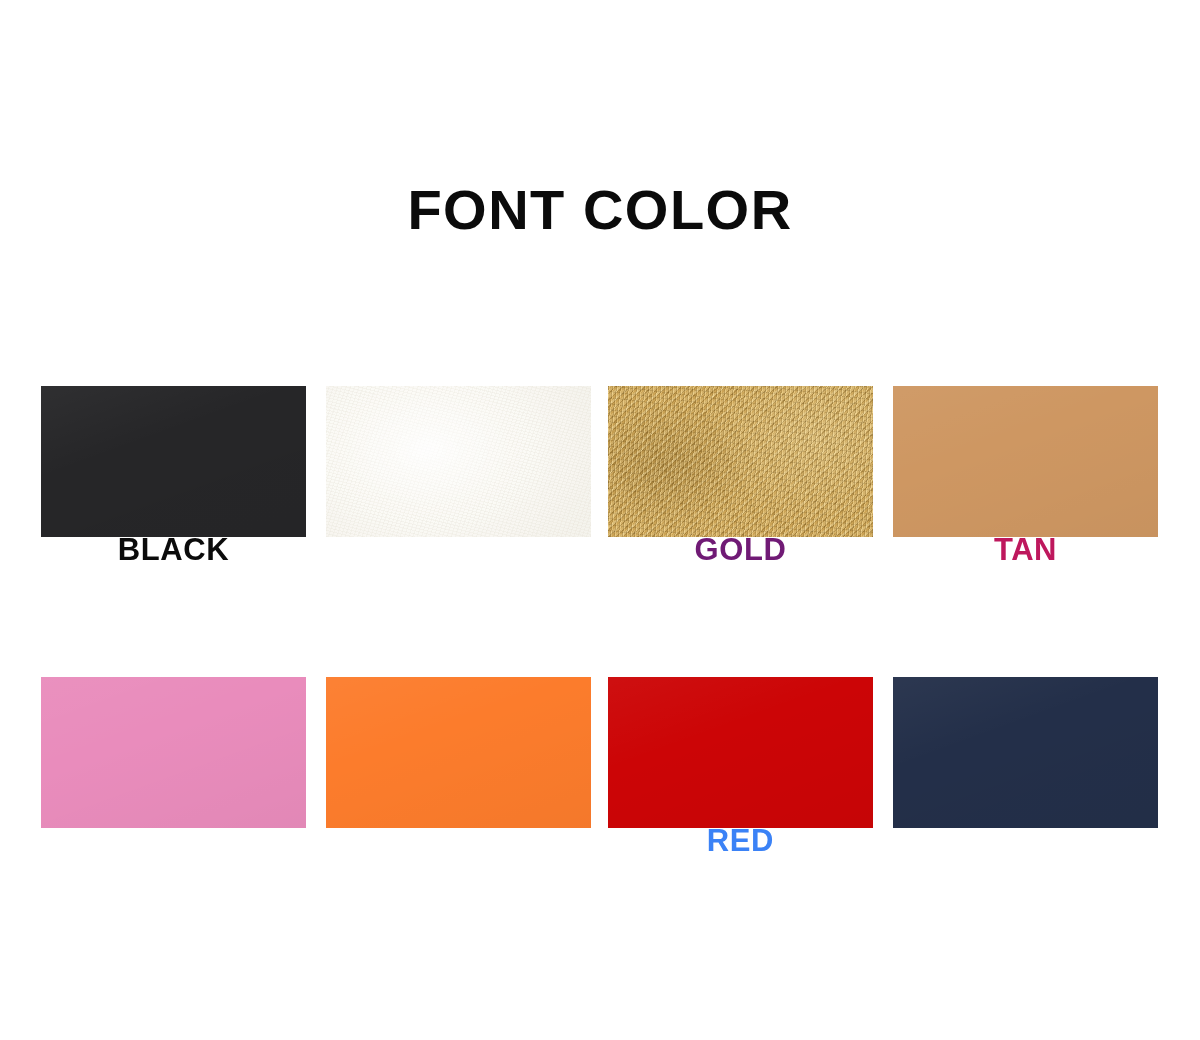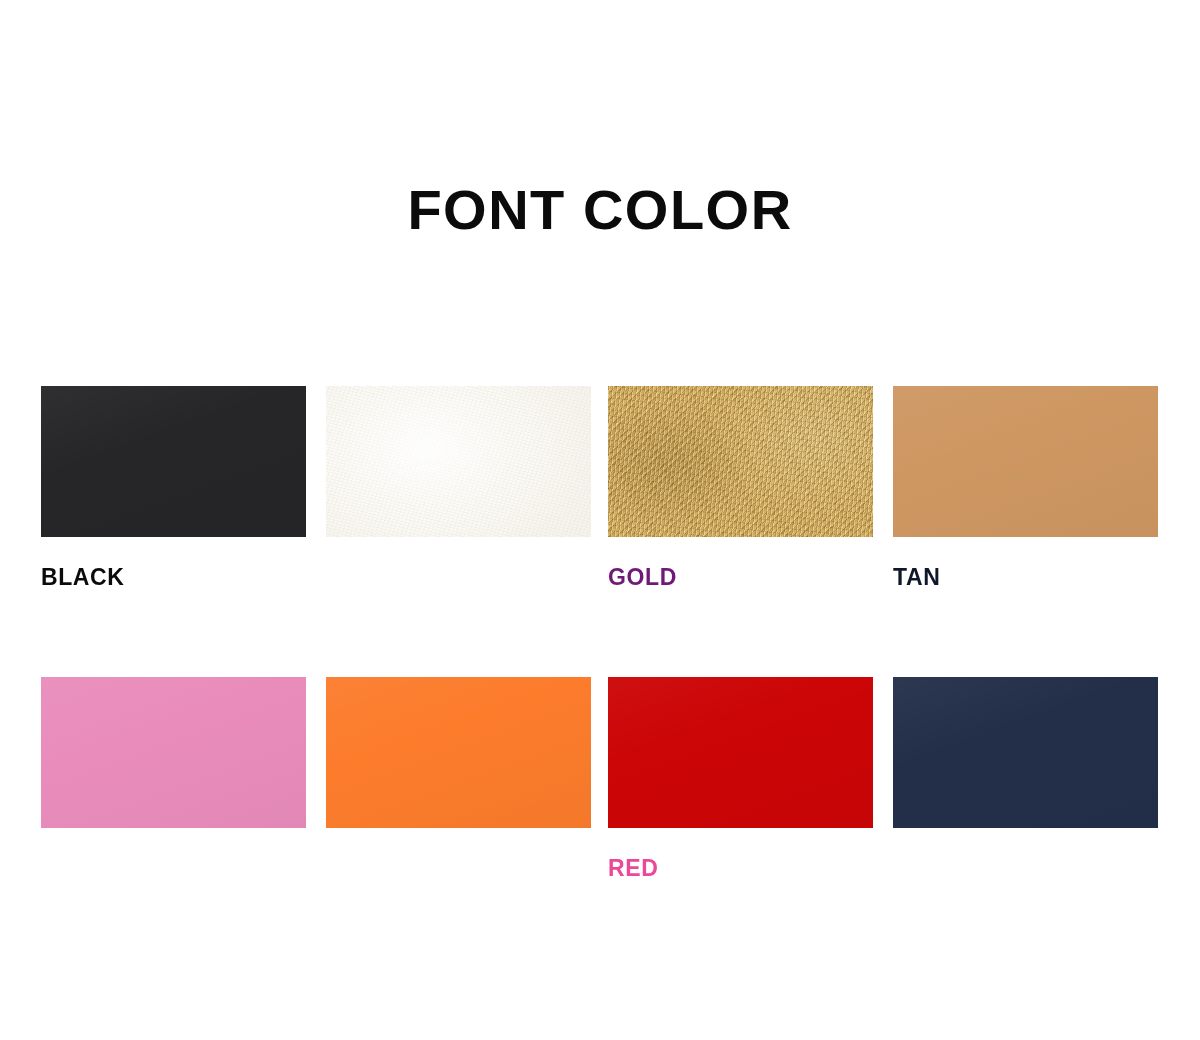--- a/index.html
+++ b/index.html
@@ -77,25 +77,25 @@
     inset: 0;
   }
 
   .swatch-chip .texture {
     position: absolute;
     inset: 0;
     pointer-events: none;
   }
 
   .swatch-label {
-    margin-top: 27px;
+    margin-top: 0;
     width: 265px;
-    text-align: left;
+    text-align: center;
     font-family: "Liberation Sans", sans-serif;
-    font-size: 23px;
+    font-size: 31px;
     font-weight: 700;
     letter-spacing: 0.6px;
     color: #0b0b0b;
     line-height: 26px;
     white-space: nowrap;
   }
 
   
   .tex-paper {
     background-image:
@@ -192,21 +192,21 @@
           <div class="texture tex-foil"></div>
         </div>
         <div class="swatch-label" style="color: #701a75;">GOLD</div>
       </div>
 
       <div class="swatch-cell col-3">
         <div class="swatch-chip">
           <div class="fill" style="background: rgb(206, 151, 98);"></div>
           <div class="texture tex-flat"></div>
         </div>
-        <div class="swatch-label" style="color: #0f172a;">TAN</div>
+        <div class="swatch-label" style="color: #be185d;">TAN</div>
       </div>
 
     </div>
 
     <div class="swatch-row">
 
       <div class="swatch-cell col-0">
         <div class="swatch-chip">
           <div class="fill" style="background: rgb(233, 140, 188);"></div>
           <div class="texture tex-flat"></div>
@@ -218,21 +218,21 @@
           <div class="fill" style="background: rgb(252, 124, 44);"></div>
           <div class="texture tex-flat"></div>
         </div>
       </div>
 
       <div class="swatch-cell col-2">
         <div class="swatch-chip">
           <div class="fill" style="background: rgb(204, 5, 6);"></div>
           <div class="texture tex-flat"></div>
         </div>
-        <div class="swatch-label" style="color: #ec4899;">RED</div>
+        <div class="swatch-label" style="color: #3b82f6;">RED</div>
       </div>
 
       <div class="swatch-cell col-3">
         <div class="swatch-chip">
           <div class="fill" style="background: rgb(35, 47, 73);"></div>
           <div class="texture tex-flat"></div>
         </div>
       </div>
 
     </div>

